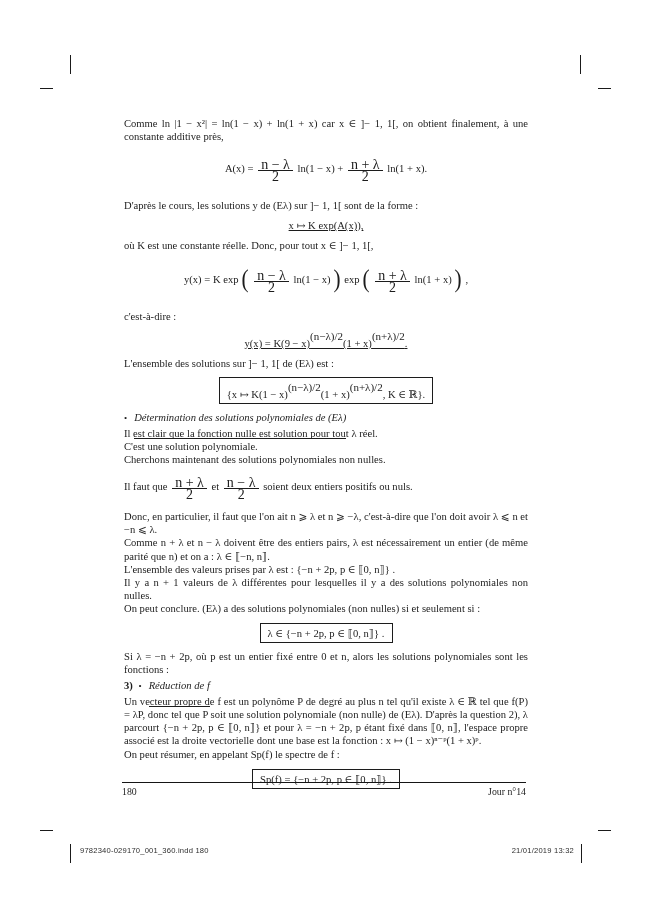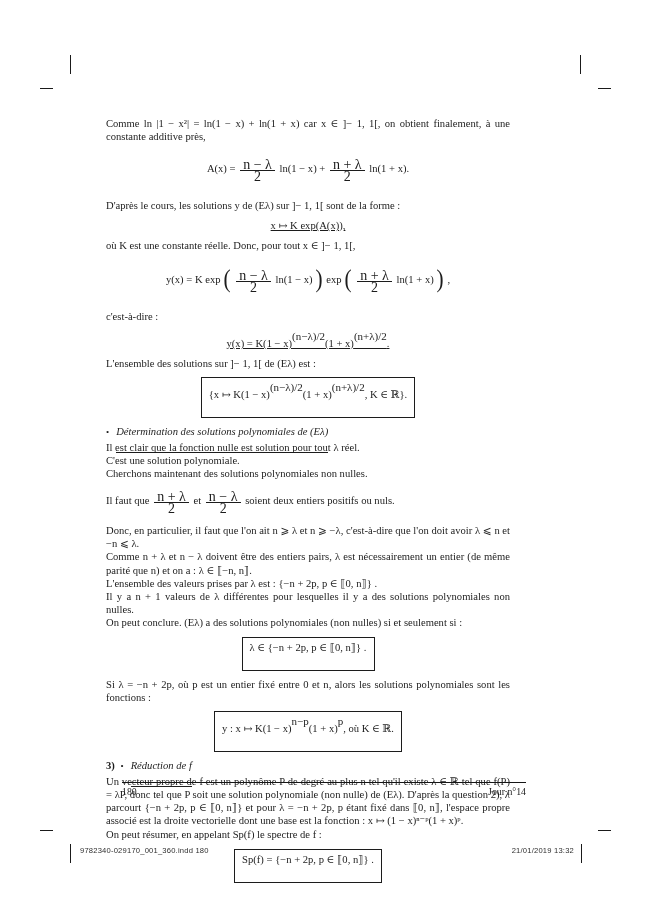--- a/index.html
+++ b/index.html
@@ -2,32 +2,32 @@
 <html lang="fr"><head>
 <meta charset="utf-8">
 <style>
   html,body{margin:0;padding:0;}
   body{
     width:650px;height:920px;position:relative;background:#ffffff;
     font-family:"Liberation Serif","DejaVu Serif","DejaVu Sans",serif;
     color:#1c1c1c;overflow:hidden;
   }
   .content{
-    position:absolute;left:106px;top:117px;width:404px;
+    position:absolute;left:124px;top:117px;width:404px;
     font-size:10.6px;line-height:13.2px;
   }
   .para{text-align:justify;margin:0;}
   .eq{ text-align:center;margin:8px 0;}
   .eq.tight{margin:7px 0;text-decoration:underline;}
   .frac{display:inline-block;text-align:center;vertical-align:-0.62em;margin:8px 2px;font-size:14px;}
   .frac .num{display:block;padding:0 3px;line-height:11px;}
   .frac .den{display:block;border-top:1px solid #1c1c1c;padding:0 3px;line-height:11.5px;}
   .bp{display:inline-block;font-size:25px;line-height:0;vertical-align:-0.18em;transform:scaleX(0.85);font-weight:400;}
   .sup{font-size:11px;vertical-align:0.62em;}
-  .mbox{display:inline-block;border:1.4px solid #1c1c1c;padding:3px 7px 16px;}
+  .mbox{display:inline-block;border:1.4px solid #1c1c1c;padding:3px 7px 2px;}
   .bullet{display:inline-block;margin-right:7px;font-size:9px;vertical-align:0.08em;}
   .ul-it{font-style:italic;border-bottom:1px solid #1c1c1c;padding-bottom:15px;}
   .hd{margin:3px 0 2px;}
   .bold{font-weight:bold;}
   .pagefoot-rule{position:absolute;left:122px;top:782px;width:404px;border-top:1.6px solid #151515;}
   .pagefoot{position:absolute;left:122px;top:786px;width:404px;font-size:9.8px;}
   .pagefoot .pl{float:left;}
   .pagefoot .pr{float:right;}
   .slug{position:absolute;top:846px;font-family:"Liberation Sans","DejaVu Sans",sans-serif;font-size:7.6px;color:#2e2e2e;letter-spacing:0.2px;}
   .slug.left{left:80px;}
@@ -76,21 +76,21 @@
     <span class="bp">(</span>
     <span class="frac"><span class="num">n + λ</span><span class="den">2</span></span>
     <span>ln(1 + x)</span>
     <span class="bp">)</span>
     <span>,</span>
   </div>
 
   <p class="para">c'est-à-dire :</p>
 
   <div class="eq tight">
-    <span>y(x) = K(1 − x)</span><span class="sup">(n−λ)/2</span><span>(1 + x)</span><span class="sup">(n+λ)/2</span><span>.</span>
+    <span>y(x) = K(9 − x)</span><span class="sup">(n−λ)/2</span><span>(1 + x)</span><span class="sup">(n+λ)/2</span><span>.</span>
   </div>
 
   <p class="para">L'ensemble des solutions sur ]− 1, 1[ de (Eλ) est :</p>
 
   <div class="eq tight">
     <span class="mbox"><span>{x ↦ K(1 − x)</span><span class="sup">(n−λ)/2</span><span>(1 + x)</span><span class="sup">(n+λ)/2</span><span>, K ∈ ℝ}.</span></span>
   </div>
 
   <p class="para hd">
     <span class="bullet">•</span><span class="ul-it">Détermination des solutions polynomiales de (Eλ)</span>
@@ -113,23 +113,20 @@
   <p class="para">L'ensemble des valeurs prises par λ est : {−n + 2p, p ∈ ⟦0, n⟧} .</p>
   <p class="para">Il y a n + 1 valeurs de λ différentes pour lesquelles il y a des solutions polynomiales non nulles.</p>
   <p class="para">On peut conclure. (Eλ) a des solutions polynomiales (non nulles) si et seulement si :</p>
 
   <div class="eq tight">
     <span class="mbox">λ ∈ {−n + 2p, p ∈ ⟦0, n⟧} .</span>
   </div>
 
   <p class="para">Si λ = −n + 2p, où p est un entier fixé entre 0 et n, alors les solutions polynomiales sont les fonctions :</p>
 
-  <div class="eq tight">
-    <span class="mbox"><span>y : x ↦ K(1 − x)</span><span class="sup">n−p</span><span>(1 + x)</span><span class="sup">p</span><span>, où K ∈ ℝ.</span></span>
-  </div>
 
   <p class="para hd">
     <span class="bold">3)</span>
     <span class="bullet" style="margin-left:3px;">•</span><span class="ul-it">Réduction de f</span>
   </p>
 
   <p class="para">Un vecteur propre de f est un polynôme P de degré au plus n tel qu'il existe λ ∈ ℝ tel que f(P) = λP, donc tel que P soit une solution polynomiale (non nulle) de (Eλ). D'après la question 2), λ parcourt {−n + 2p, p ∈ ⟦0, n⟧} et pour λ = −n + 2p, p étant fixé dans ⟦0, n⟧, l'espace propre associé est la droite vectorielle dont une base est la fonction : x ↦ (1 − x)ⁿ⁻ᵖ(1 + x)ᵖ.</p>
   <p class="para">On peut résumer, en appelant Sp(f) le spectre de f :</p>
 
   <div class="eq" style="margin:8px 0 0;">

